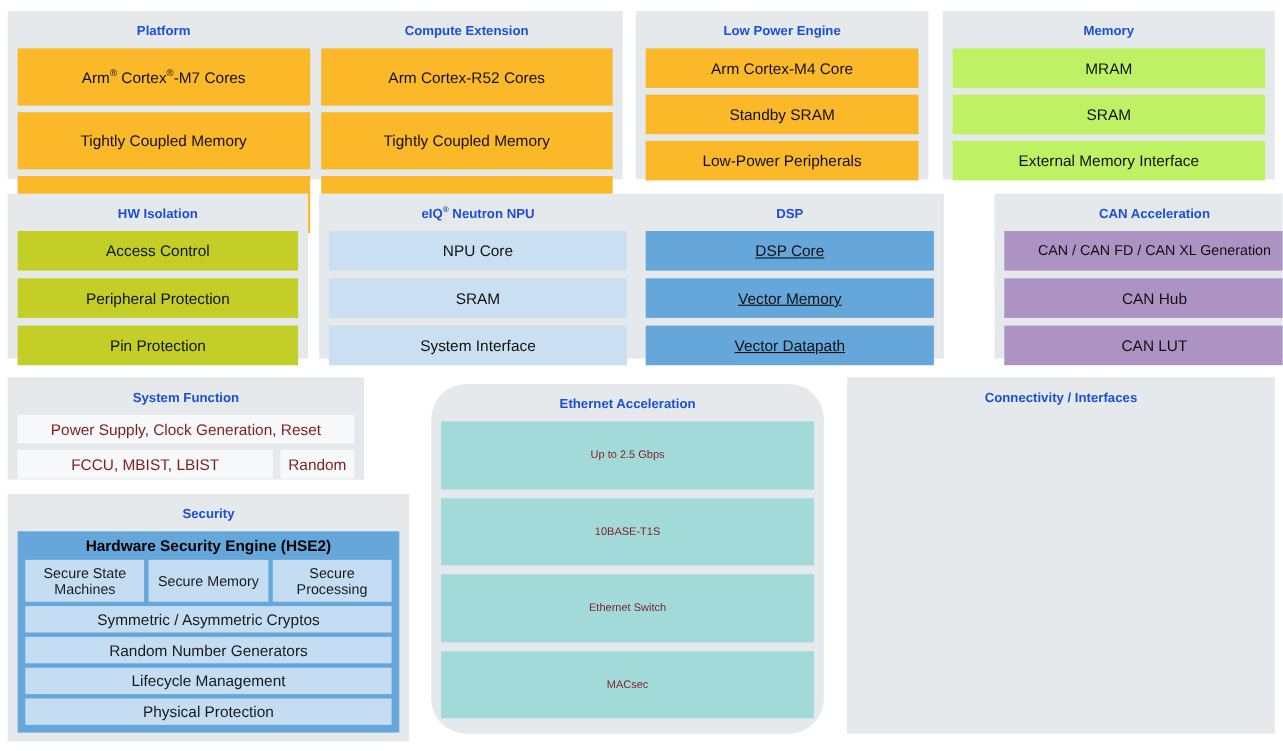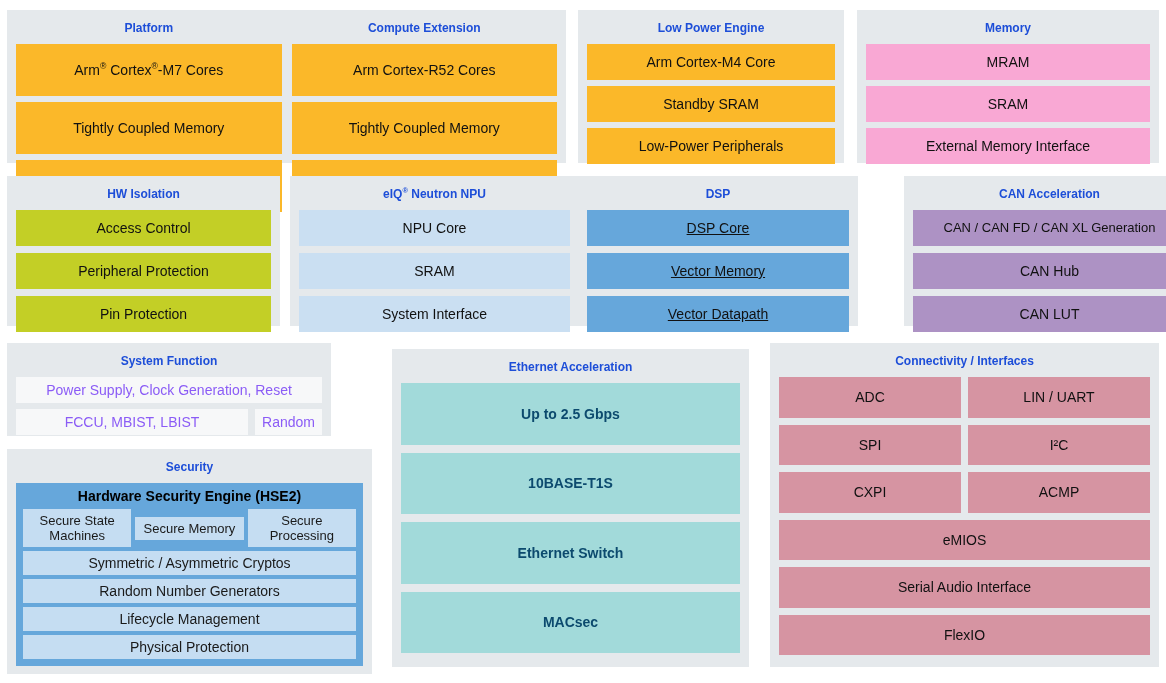--- a/index.html
+++ b/index.html
@@ -47,74 +47,74 @@
     font-size: 14px;
     line-height: 16px;
     color: #111;
     min-height: 26px;
     padding: 18px 4px;
   }
   .blk.t13 { font-size: 13px; }
 
   
   .c-orange { background: #fbb829; }
-  .c-peach  { background: #f9a8d4; }
+  .c-peach  { background: #bef264; }
   .c-green  { background: #c3cf26; }
   .c-npublue{ background: #cadff2; }
   .c-dsp    { background: #66a7db; text-decoration: underline; }
   .c-purple { background: #ad92c4; }
 
   
   #panel-platform-compute { left: 7px;   top: 10px;  width: 559px; height: 153px; }
   #panel-lowpower         { left: 578px; top: 10px;  width: 266px; height: 153px; }
   #panel-memory           { left: 857px; top: 10px;  width: 302px; height: 153px; }
 
   
   #panel-hwisolation { left: 7px;   top: 176px; width: 273px; height: 150px; }
   #panel-npu         { left: 290px; top: 176px; width: 289px; height: 150px; }
   #panel-dsp         { left: 578px; top: 176px; width: 280px; height: 150px; }
   #panel-can         { left: 904px; top: 176px; width: 291px; height: 150px; }
 
   
   #panel-sysfunc      { left: 7px;   top: 343px; width: 324px; height: 93px;  }
   #panel-security     { left: 7px;   top: 449px; width: 365px; height: 225px; }
-  #panel-ethernet     { left: 392px; top: 349px; width: 357px; height: 318px; }
+  #panel-ethernet     { left: 392px; top: 349px; width: 357px; height: 318px; border-radius: 32px; }
   #panel-connectivity { left: 770px; top: 343px; width: 389px; height: 324px; }
 
   
   .sf-stack { display: flex; flex-direction: column; gap: 6px; }
   .sf-row { display: flex; gap: 7px; }
   .sf-wide { flex: 1; }
   .sf-left { flex: 0 0 232px; }
   .sf-right { flex: 1; }
   .sf-blk {
     background: #f7f8f9;
     display: flex; align-items: center; justify-content: center;
     height: 26px;
     font-size: 14px;
-    color: #8b5cf6;
+    color: #7f1d1d;
     text-align: center;
   }
 
   
   .hse {
     background: #66a7db;
     padding: 4px 7px 7px 7px;
     height: calc(100% - 27px);
     display: flex; flex-direction: column;
   }
   .hse-title {
     text-align: center;
     font-weight: bold;
     font-size: 14px;
     line-height: 18px;
     color: #000;
     margin-bottom: 4px;
   }
-  .hse-triple { display: flex; gap: 4px; margin-bottom: 4px; align-items: center; }
+  .hse-triple { display: flex; gap: 4px; margin-bottom: 4px; }
   .hse-triple .blk3 {
     flex: 1;
     background: #c5ddf2;
     text-align: center;
     font-size: 13px;
     line-height: 15px;
     padding: 4px 2px;
     display: flex; align-items: center; justify-content: center;
   }
   .hse-list { display: flex; flex-direction: column; gap: 4px; flex: 1; }
@@ -125,23 +125,22 @@
     font-size: 14px;
     min-height: 22px;
   }
 
   
   .eth-stack { display: flex; flex-direction: column; gap: 8px; flex: 1; height: calc(100% - 33px); }
   .eth-blk {
     background: #a2dada;
     flex: 1;
     display: flex; align-items: center; justify-content: center;
-    font-size: 14px;
-    color: #0c4a6e;
-    font-weight: bold;
+    font-size: 10px;
+    color: #7f1d1d;
   }
 
   
   .conn-stack { display: flex; flex-direction: column; gap: 7px; height: calc(100% - 31px); }
   .conn-row { display: flex; gap: 7px; flex: 1; }
   .conn-cell {
     background: #d694a2;
     flex: 1;
     display: flex; align-items: center; justify-content: center;
     font-size: 14px;
@@ -269,38 +268,15 @@
     <div class="eth-stack">
       <div class="eth-blk">Up to 2.5 Gbps</div>
       <div class="eth-blk">10BASE-T1S</div>
       <div class="eth-blk">Ethernet Switch</div>
       <div class="eth-blk">MACsec</div>
     </div>
   </div>
 
   <div class="panel" id="panel-connectivity">
     <div class="panel-title">Connectivity / Interfaces</div>
-    <div class="conn-stack">
-      <div class="conn-row">
-        <div class="conn-cell">ADC</div>
-        <div class="conn-cell">LIN / UART</div>
-      </div>
-      <div class="conn-row">
-        <div class="conn-cell">SPI</div>
-        <div class="conn-cell">I²C</div>
-      </div>
-      <div class="conn-row">
-        <div class="conn-cell">CXPI</div>
-        <div class="conn-cell">ACMP</div>
-      </div>
-      <div class="conn-row">
-        <div class="conn-cell">eMIOS</div>
-      </div>
-      <div class="conn-row">
-        <div class="conn-cell">Serial Audio Interface</div>
-      </div>
-      <div class="conn-row">
-        <div class="conn-cell">FlexIO</div>
-      </div>
-    </div>
   </div>
 
 </div>
 
 </body></html>

